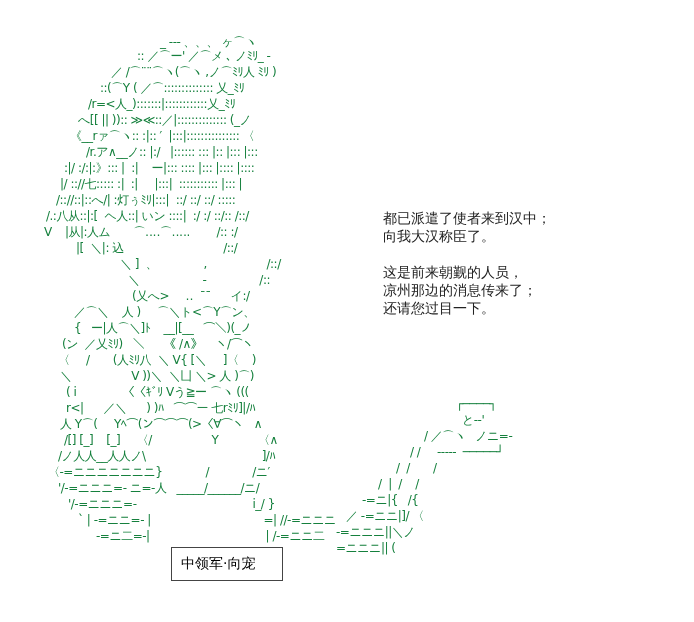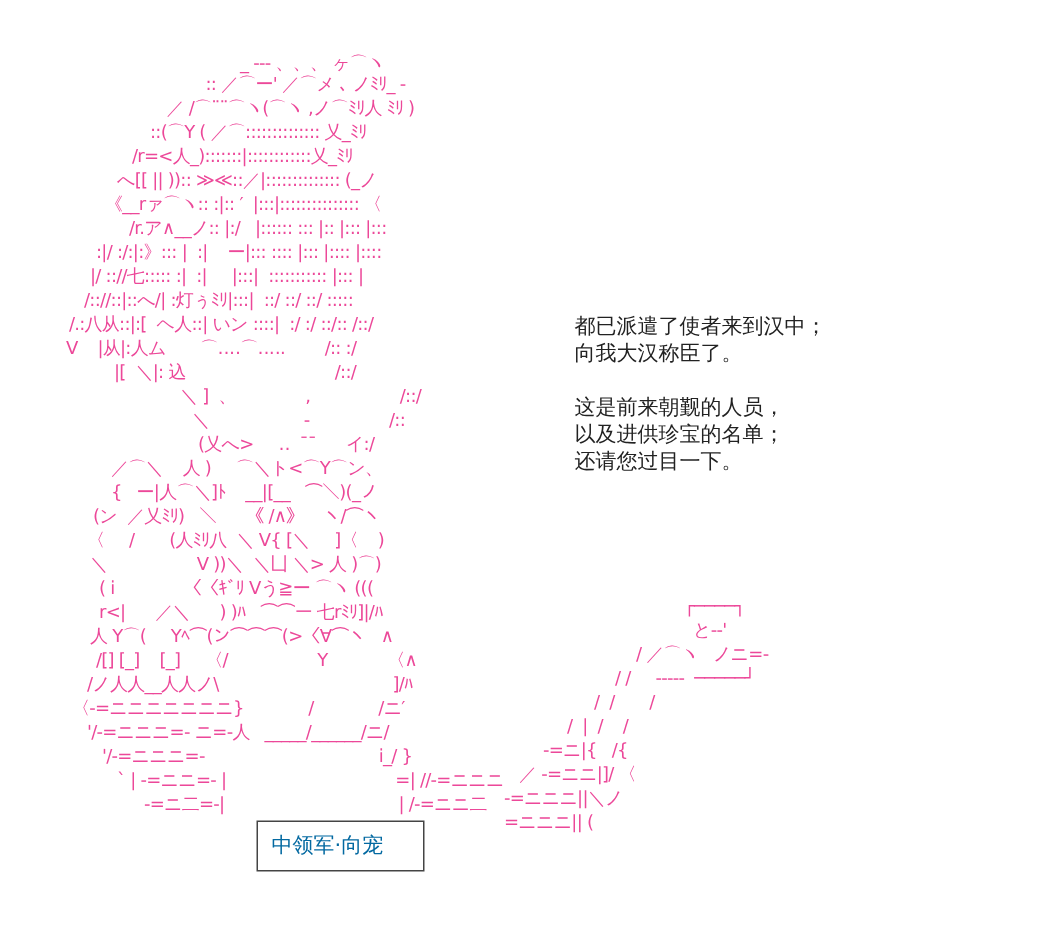--- a/index.html
+++ b/index.html
@@ -1,22 +1,22 @@
 <!DOCTYPE html>
 <html><head>
 <meta charset="utf-8">
 <style>
   html, body { margin: 0; padding: 0; background: #ffffff; }
   body { width: 694px; height: 622px; position: relative; overflow: hidden; font-family: "DejaVu Sans", sans-serif; color: #222; }
   .art { position: absolute; left: 0; top: 0; width: 694px; height: 622px; }
-  .art-line { position: absolute; white-space: pre; font-family: "DejaVu Sans", sans-serif; font-size: 12px; line-height: 16px; color: #ec4899; letter-spacing: -0.5px; }
+  .art-line { position: absolute; white-space: pre; font-family: "DejaVu Sans", sans-serif; font-size: 12px; line-height: 16px; color: #15803d; letter-spacing: -0.5px; }
   .dialogue { position: absolute; left: 383px; top: 209px; font-size: 14px; line-height: 18px; color: #222; }
   .dialogue .para { margin-bottom: 18px; }
   .dialogue .ln { display: block; white-space: pre; }
-  .name-box { position: absolute; left: 171px; top: 547px; width: 112px; height: 34px; border: 1px solid #444; border-top: 1px solid #444; box-sizing: border-box; display: flex; align-items: center; padding-left: 9px; font-size: 14px; color: #0369a1; }
+  .name-box { position: absolute; left: 171px; top: 547px; width: 112px; height: 34px; border: 1px solid #444; border-top: 1px solid #444; box-sizing: border-box; display: flex; align-items: center; padding-left: 9px; font-size: 14px; color: #000000; }
 </style>
 </head>
 <body>
 
 <div class="art">
   <div id="art-left">
       <div class="art-line" style="left: 160px; top: 34px;">_ -‐- 、、、 ヶ⌒ヽ</div>
       <div class="art-line" style="left: 137px; top: 48px;">:: ／⌒ー' ／⌒メ ､ ノﾐﾘ_ -</div>
       <div class="art-line" style="left: 111px; top: 64px;">／ /⌒¨¨⌒ヽ(⌒ヽ ,ノ⌒ﾐﾘ人 ﾐﾘ )</div>
       <div class="art-line" style="left: 100px; top: 80px;">::(⌒Y ( ／⌒:::::::::::::: 乂_ﾐﾘ</div>
@@ -63,20 +63,20 @@
     </div>
 </div>
 
 <div class="dialogue">
   <div class="para">
     <span class="ln">都已派遣了使者来到汉中；</span>
     <span class="ln">向我大汉称臣了。</span>
   </div>
   <div class="para">
     <span class="ln">这是前来朝觐的人员，</span>
-    <span class="ln">以及进供珍宝的名单；</span>
+    <span class="ln">凉州那边的消息传来了；</span>
     <span class="ln">还请您过目一下。</span>
   </div>
 </div>
 
 <div class="name-box">
   <span>中领军·向宠</span>
 </div>
 
 </body></html>

